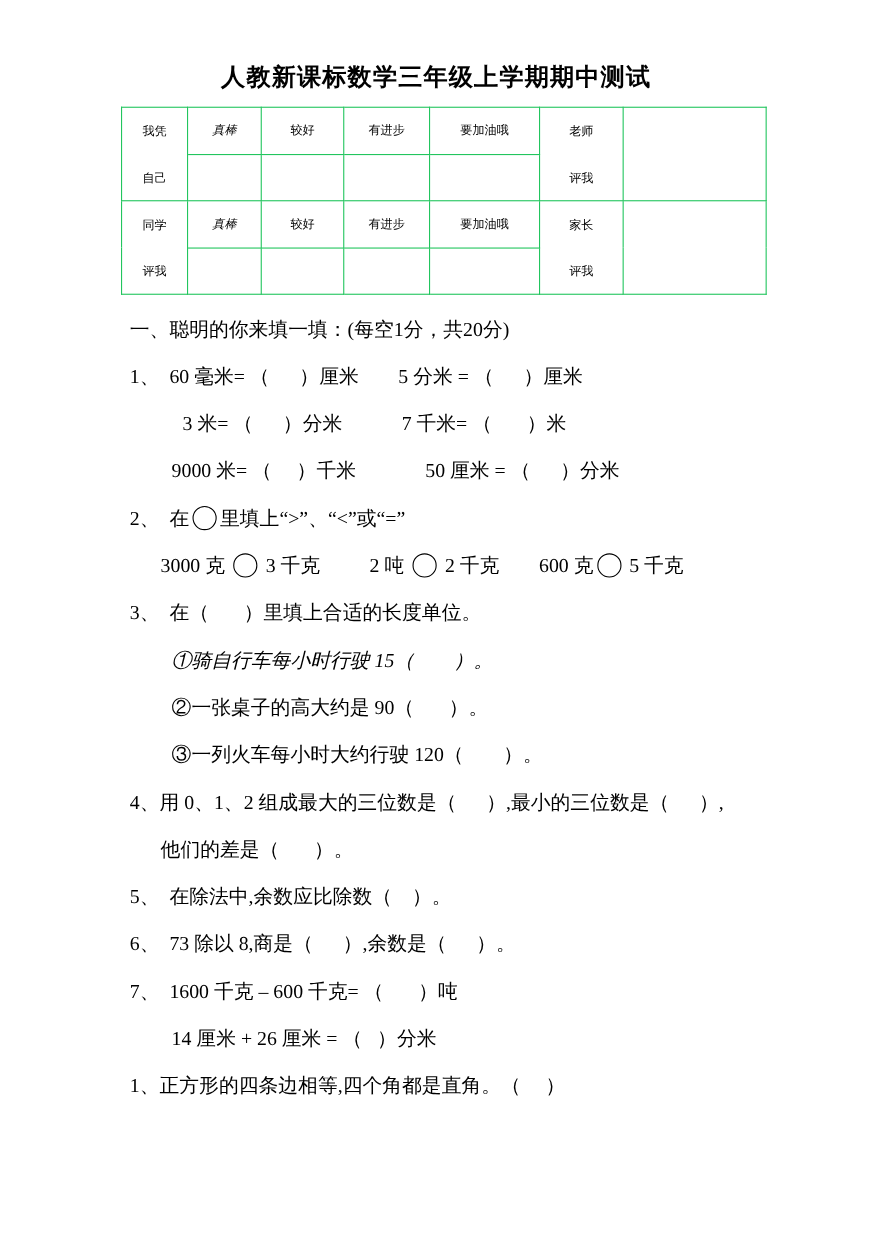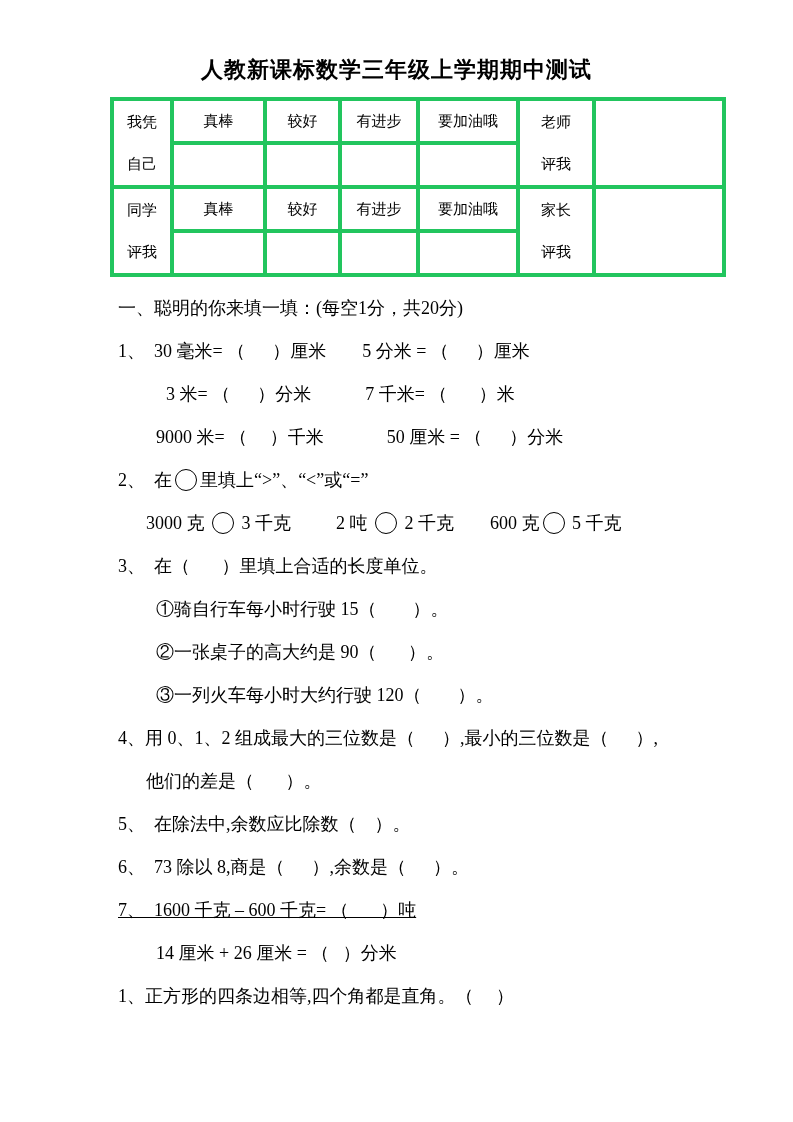--- a/index.html
+++ b/index.html
@@ -22,30 +22,30 @@
     font-weight: bold;
     font-size: 22px;
     letter-spacing: 1px;
   }
   table.eval {
     border-collapse: collapse;
     table-layout: fixed;
     margin: 12px 0 0 110px;
   }
   table.eval td {
-    border: 4px solid #22c55e;
+    border: 1px solid #22c55e;
     text-align: center;
     vertical-align: middle;
-    font-size: 15px;
+    font-size: 11px;
     height: 42px;
     padding: 0;
     overflow: hidden;
   }
   td.col-left  { width: 60px; }
-  td.col-opt1  { width: 93px; }
+  td.col-opt1  { width: 67px; font-style: italic; }
   td.col-opt2  { width: 75px; }
   td.col-opt3  { width: 78px; }
   td.col-opt4  { width: 100px; }
   td.col-right { width: 76px; }
   td.col-blank { width: 130px; }
   .two-line {
     display: flex;
     flex-direction: column;
     justify-content: space-around;
     height: 84px;
@@ -126,31 +126,31 @@
       <td></td>
       <td></td>
       <td></td>
       <td></td>
     </tr>
   </tbody>
     </table>
 
   <div class="content">
       <div class="line" style="padding-left: 0px;">一、聪明的你来填一填：(每空1分，共20分)</div>
-      <div class="line" style="padding-left: 0px;">1、  30 毫米= （      ）厘米        5 分米 = （      ）厘米</div>
+      <div class="line" style="padding-left: 0px;">1、  60 毫米= （      ）厘米        5 分米 = （      ）厘米</div>
       <div class="line" style="padding-left: 48px;">3 米= （      ）分米            7 千米= （       ）米</div>
       <div class="line" style="padding-left: 38px;">9000 米= （     ）千米              50 厘米 = （      ）分米</div>
       <div class="line" style="padding-left: 0px;">2、  在<span class="circle"></span>里填上“&gt;”、“&lt;”或“=”</div>
       <div class="line" style="padding-left: 28px;">3000 克 <span class="circle"></span> 3 千克          2 吨 <span class="circle"></span> 2 千克        600 克<span class="circle"></span> 5 千克</div>
       <div class="line" style="padding-left: 0px;">3、  在（       ）里填上合适的长度单位。</div>
-      <div class="line" style="padding-left: 38px;">①骑自行车每小时行驶 15（        ）。</div>
+      <div class="line" style="padding-left: 38px; font-style: italic;">①骑自行车每小时行驶 15（        ）。</div>
       <div class="line" style="padding-left: 38px;">②一张桌子的高大约是 90（       ）。</div>
       <div class="line" style="padding-left: 38px;">③一列火车每小时大约行驶 120（        ）。</div>
       <div class="line" style="padding-left: 0px;">4、用 0、1、2 组成最大的三位数是（      ）,最小的三位数是（      ）,</div>
       <div class="line" style="padding-left: 28px;">他们的差是（       ）。</div>
       <div class="line" style="padding-left: 0px;">5、  在除法中,余数应比除数（    ）。</div>
       <div class="line" style="padding-left: 0px;">6、  73 除以 8,商是（      ）,余数是（      ）。</div>
-      <div class="line" style="padding-left: 0px; text-decoration: underline;">7、  1600 千克 – 600 千克= （       ）吨</div>
+      <div class="line" style="padding-left: 0px;">7、  1600 千克 – 600 千克= （       ）吨</div>
       <div class="line" style="padding-left: 38px;">14 厘米 + 26 厘米 = （   ）分米</div>
       <div class="line" style="padding-left: 0px;">1、正方形的四条边相等,四个角都是直角。（     ）</div>
     </div>
 
 </div>
 
 </body></html>

